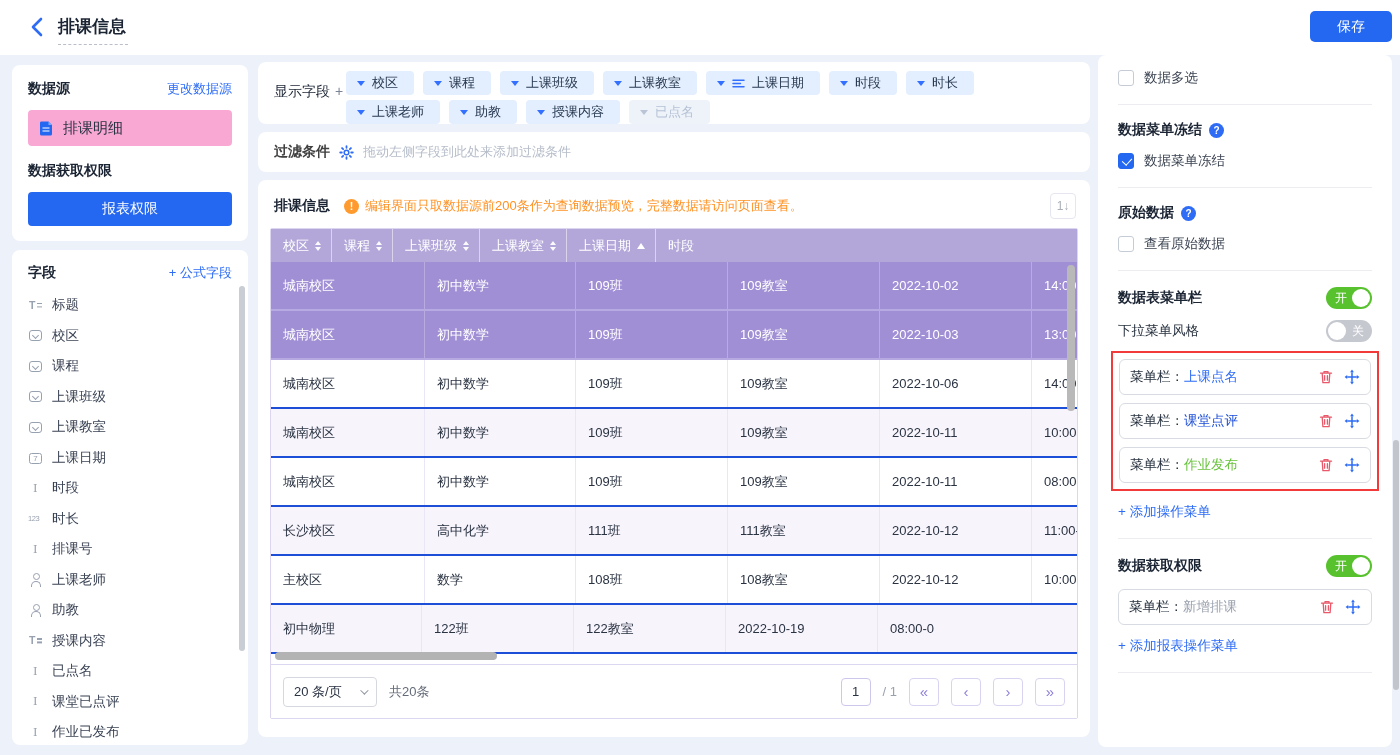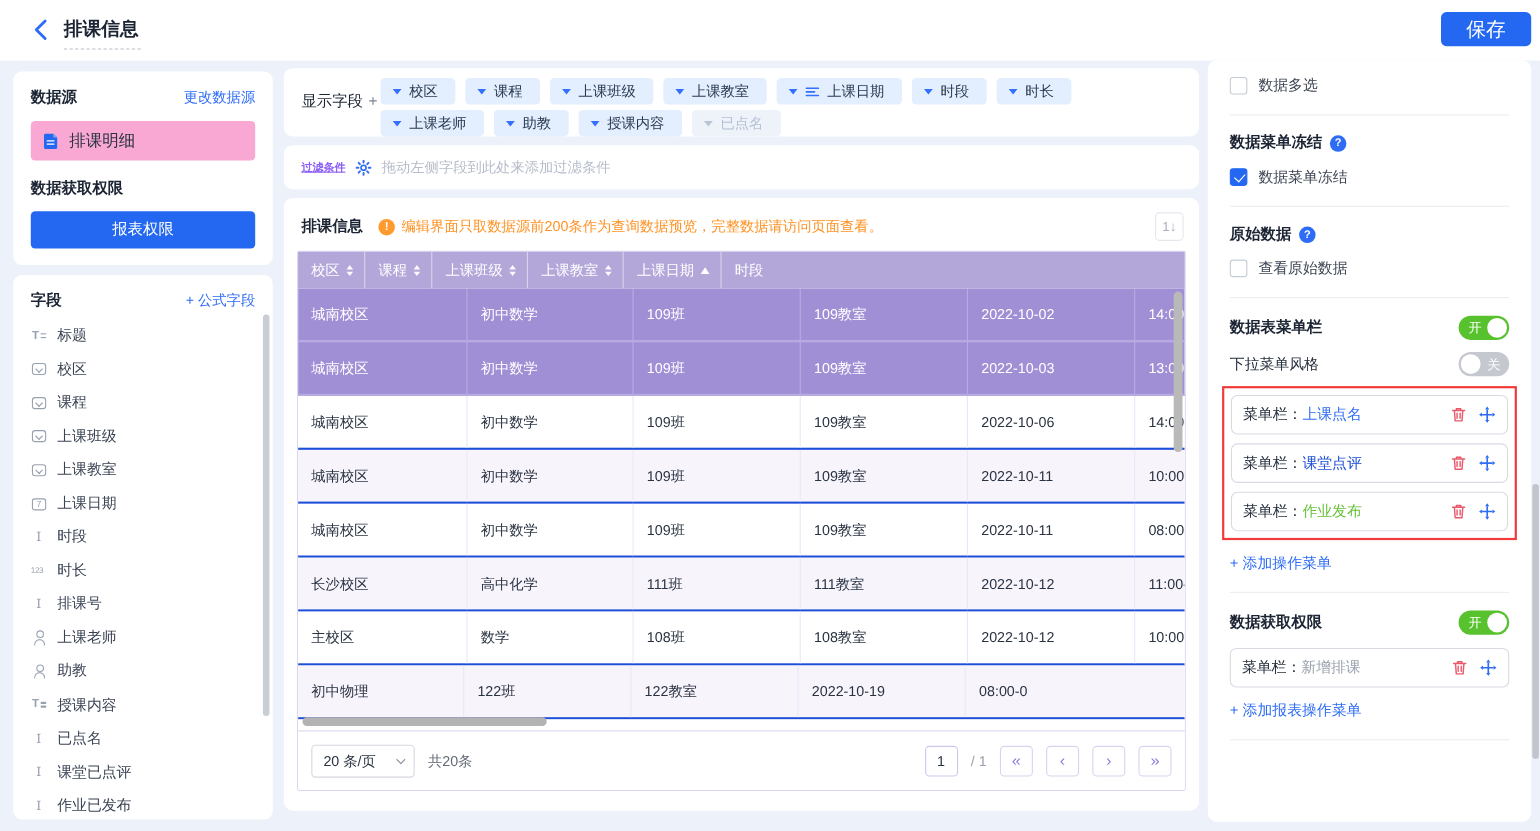--- a/index.html
+++ b/index.html
@@ -5,21 +5,21 @@
   * { margin:0; padding:0; box-sizing:border-box; }
   html,body { width:1400px; height:755px; overflow:hidden; }
   body { font-family:"Liberation Sans","DejaVu Sans",sans-serif; background:#edf1f9; position:relative; color:#26303e; }
   .link { color:#2e6cf6; cursor:pointer; text-decoration:none; font-size:13px; }
 
   
   .topbar { position:absolute; left:0; top:0; width:1400px; height:55px; background:#fff; z-index:5; }
   .back { position:absolute; left:26px; top:15px; width:24px; height:24px; cursor:pointer; }
   .page-title { position:absolute; left:58px; top:15px; font-size:17px; font-weight:700; color:#1b2433; }
   .page-title::after { content:""; position:absolute; left:0; right:-2px; bottom:-7px; border-bottom:1px dashed #b9bec7; }
-  .save-btn { position:absolute; right:8px; top:11px; width:82px; height:31px; background:#2468f2; color:#fff; border:none; border-radius:5px; font-size:18px; font-family:inherit; cursor:pointer; }
+  .save-btn { position:absolute; right:8px; top:11px; width:82px; height:31px; background:#2468f2; color:#fff; border:none; border-radius:5px; font-size:14px; font-family:inherit; cursor:pointer; }
 
   .card { position:absolute; background:#fff; border-radius:8px; }
   .sec-title { font-size:14px; font-weight:700; color:#1b2433; }
   .row-between { display:flex; justify-content:space-between; align-items:center; }
 
   
   .ds-card { left:12px; top:65px; width:236px; height:176px; padding:15px 16px; }
   .ds-item { margin-top:12px; height:36px; background:#f9a8d4; border-radius:4px; display:flex; align-items:center; gap:9px; padding:0 10px; font-size:15px; color:#2a3342; cursor:pointer; }
   .mt16 { margin-top:16px; }
   .perm-btn { margin-top:12px; width:100%; height:34px; background:#2468f2; color:#fff; border:none; border-radius:4px; font-size:14px; font-family:inherit; cursor:pointer; }
@@ -48,21 +48,21 @@
   .chips { margin-left:72px; display:flex; flex-wrap:nowrap; }
   .chips + .chips { margin-top:5px; }
   .chip { display:inline-flex; align-items:center; gap:7px; height:24px; padding:0 16px 0 11px; margin-right:9px; background:#e3eefe; border-radius:4px; font-size:13px; color:#273950; cursor:pointer; flex:none; }
   .tri { width:0; height:0; border-left:4px solid transparent; border-right:4px solid transparent; border-top:5px solid #3370ff; }
   .chip .sort-lines { display:none; }
   .chip.sorted .sort-lines { display:inline; }
   .chip.disabled { background:#eef3fa; color:#b5c1d4; cursor:default; }
   .chip.disabled .tri { border-top-color:#b9c4d6; }
 
   .filter-card { left:258px; top:132px; width:832px; height:40px; display:flex; align-items:center; gap:9px; padding:0 16px; }
-  .filter-title { font-size:10px; font-weight:700; color:#8b5cf6;text-decoration:underline; }
+  .filter-title { font-size:14px; font-weight:700; color:#404040; }
   .filter-placeholder { font-size:13px; color:#b6bdc9; }
 
   .table-card { left:258px; top:180px; width:832px; height:557px; padding:0; }
   .table-head { display:flex; align-items:center; padding:13px 14px 9px 16px; }
   .table-title { font-size:14px; font-weight:700; color:#1b2433; }
   .warn { display:flex; align-items:center; gap:6px; margin-left:14px; flex:1; }
   .warn-icon { width:15px; height:15px; border-radius:50%; background:#ff9a2e; color:#fff; font-size:10.5px; font-weight:700; text-align:center; line-height:15px; flex:none; }
   .warn-text { font-size:13px; color:#ff9224; }
   .sortorder-box { width:26px; height:26px; border:1px solid #e6e6ef; border-radius:4px; text-align:center; line-height:24px; font-size:12px; color:#a9aeb8; cursor:pointer; flex:none; }
 

